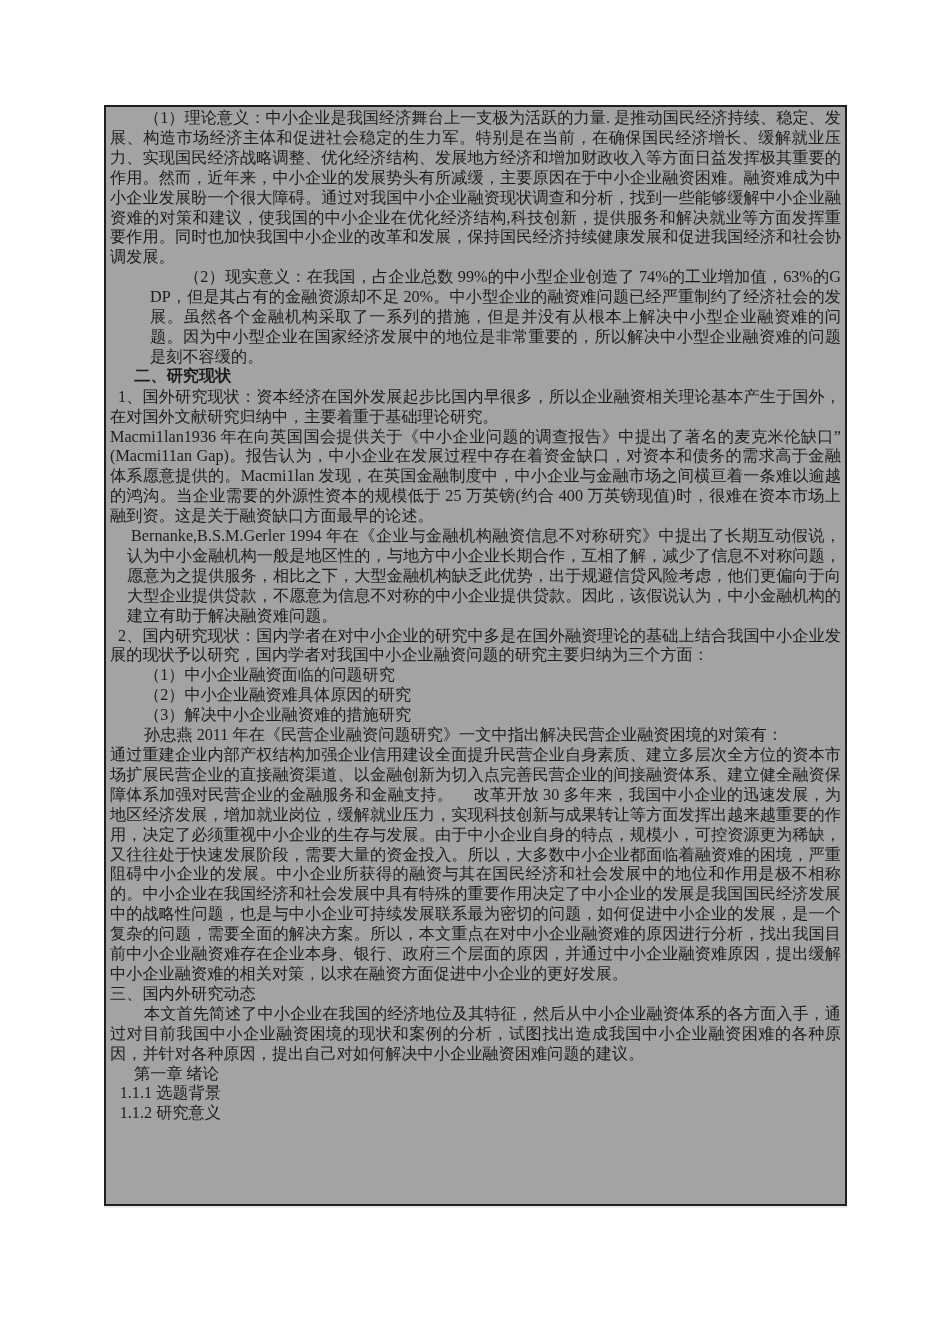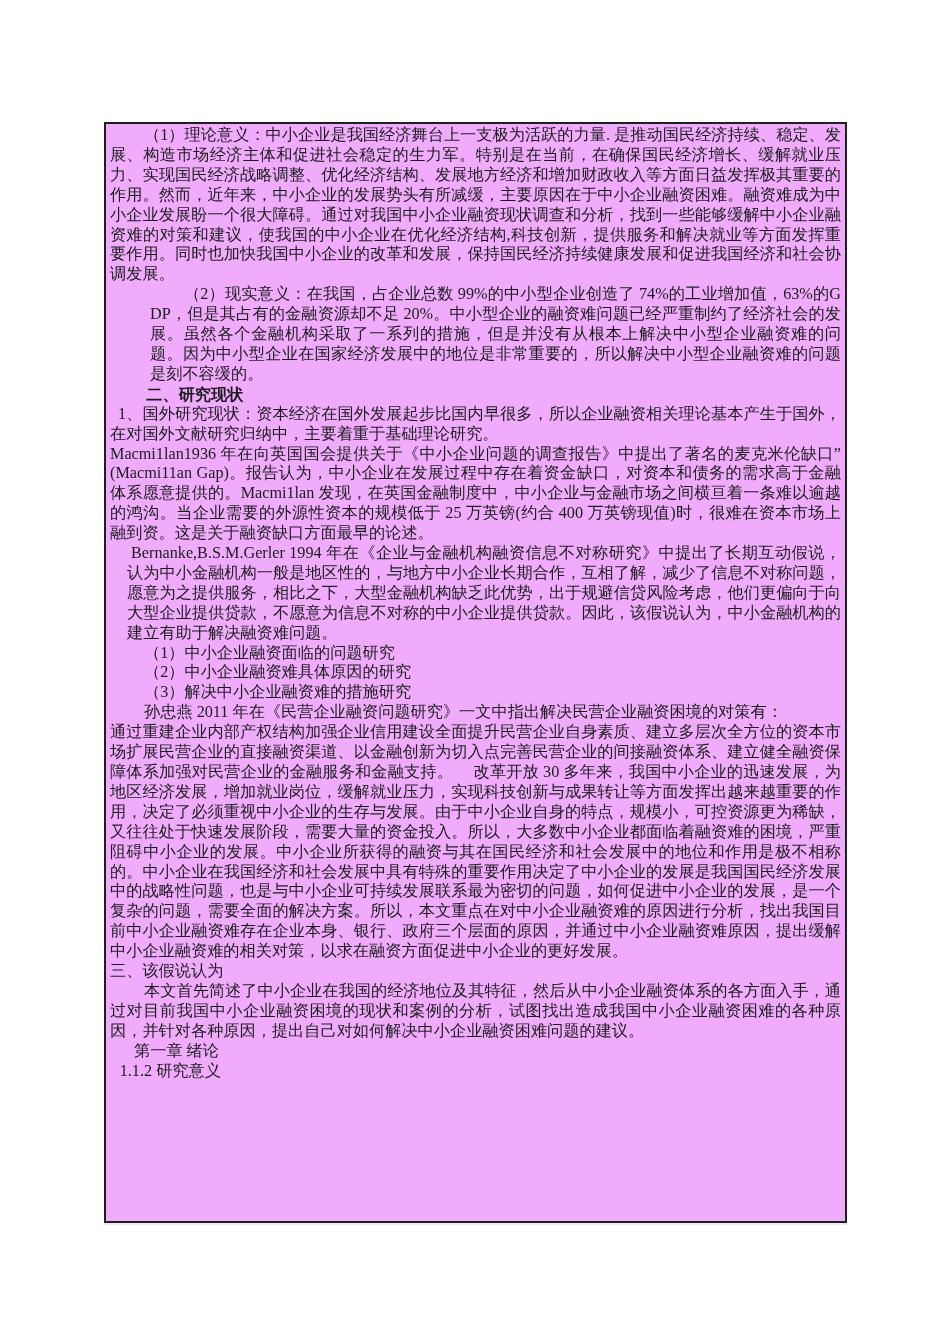--- a/index.html
+++ b/index.html
@@ -10,58 +10,59 @@
   body {
     width: 950px;
     height: 1344px;
     position: relative;
     font-family: "Liberation Serif", "DejaVu Serif", serif;
     color: #1c1c1c;
   }
   .doc-cell {
     position: absolute;
     left: 104px;
-    top: 122px;
+    top: 105px;
     width: 743px;
     height: 1101px;
     box-sizing: border-box;
     border: 2px solid #1f1f1f;
     box-shadow: 0 2px 0 rgba(0,0,0,0.08);
     padding: 2px 4px 2px 4px;
     overflow: hidden;
-    background: #f0abfc;
+    background: #a3a3a3;
   }
   .para {
     margin: 0;
     font-size: 16.2px;
     line-height: 19.9px;
     text-align: justify;
     word-break: break-all;
     color: #1c1c1c;
   }
   .para.bold {
     font-weight: 700;
-    font-family: Liberation Sans, sans-serif;
-    margin-left: 12px;
+    font-family: Liberation Mono, monospace;
   }
 </style>
 </head>
 <body>
 
 <div class="doc-cell">
   <div>
       <p class="para" style="text-indent: 2.1em;">（1）理论意义：中小企业是我国经济舞台上一支极为活跃的力量. 是推动国民经济持续、稳定、发展、构造市场经济主体和促进社会稳定的生力军。特别是在当前，在确保国民经济增长、缓解就业压力、实现国民经济战略调整、优化经济结构、发展地方经济和增加财政收入等方面日益发挥极其重要的作用。然而，近年来，中小企业的发展势头有所减缓，主要原因在于中小企业融资困难。融资难成为中小企业发展盼一个很大障碍。通过对我国中小企业融资现状调查和分析，找到一些能够缓解中小企业融资难的对策和建议，使我国的中小企业在优化经济结构,科技创新，提供服务和解决就业等方面发挥重要作用。同时也加快我国中小企业的改革和发展，保持国民经济持续健康发展和促进我国经济和社会协调发展。</p>
       <p class="para" style="text-indent: 2.1em; margin-left: 40px;">（2）现实意义：在我国，占企业总数 99%的中小型企业创造了 74%的工业增加值，63%的GDP，但是其占有的金融资源却不足 20%。中小型企业的融资难问题已经严重制约了经济社会的发展。虽然各个金融机构采取了一系列的措施，但是并没有从根本上解决中小型企业融资难的问题。因为中小型企业在国家经济发展中的地位是非常重要的，所以解决中小型企业融资难的问题是刻不容缓的。</p>
       <p class="para bold" style="text-indent: 1.5em;">二、研究现状</p>
       <p class="para" style="text-indent: 0.5em;">1、国外研究现状：资本经济在国外发展起步比国内早很多，所以企业融资相关理论基本产生于国外，在对国外文献研究归纳中，主要着重于基础理论研究。</p>
       <p class="para" style="text-indent: 0em;">Macmi1lan1936 年在向英国国会提供关于《中小企业问题的调查报告》中提出了著名的麦克米伦缺口”　(Macmi11an Gap)。报告认为，中小企业在发展过程中存在着资金缺口，对资本和债务的需求高于金融体系愿意提供的。Macmi1lan 发现，在英国金融制度中，中小企业与金融市场之间横亘着一条难以逾越的鸿沟。当企业需要的外源性资本的规模低于 25 万英镑(约合 400 万英镑现值)时，很难在资本市场上融到资。这是关于融资缺口方面最早的论述。</p>
       <p class="para" style="text-indent: 0.25em; margin-left: 17px;">Bernanke,B.S.M.Gerler 1994 年在《企业与金融机构融资信息不对称研究》中提出了长期互动假说，认为中小金融机构一般是地区性的，与地方中小企业长期合作，互相了解，减少了信息不对称问题，愿意为之提供服务，相比之下，大型金融机构缺乏此优势，出于规避信贷风险考虑，他们更偏向于向大型企业提供贷款，不愿意为信息不对称的中小企业提供贷款。因此，该假说认为，中小金融机构的建立有助于解决融资难问题。</p>
+      <p class="para" style="text-indent: 0.5em;">2、国内研究现状：国内学者在对中小企业的研究中多是在国外融资理论的基础上结合我国中小企业发展的现状予以研究，国内学者对我国中小企业融资问题的研究主要归纳为三个方面：</p>
       <p class="para" style="text-indent: 2.1em;">（1）中小企业融资面临的问题研究</p>
       <p class="para" style="text-indent: 2.1em;">（2）中小企业融资难具体原因的研究</p>
       <p class="para" style="text-indent: 2.1em;">（3）解决中小企业融资难的措施研究</p>
       <p class="para" style="text-indent: 2.1em;">孙忠燕 2011 年在《民营企业融资问题研究》一文中指出解决民营企业融资困境的对策有：</p>
       <p class="para" style="text-indent: 0em;">通过重建企业内部产权结构加强企业信用建设全面提升民营企业自身素质、建立多层次全方位的资本市场扩展民营企业的直接融资渠道、以金融创新为切入点完善民营企业的间接融资体系、建立健全融资保障体系加强对民营企业的金融服务和金融支持。　 改革开放 30 多年来，我国中小企业的迅速发展，为地区经济发展，增加就业岗位，缓解就业压力，实现科技创新与成果转让等方面发挥出越来越重要的作用，决定了必须重视中小企业的生存与发展。由于中小企业自身的特点，规模小，可控资源更为稀缺，又往往处于快速发展阶段，需要大量的资金投入。所以，大多数中小企业都面临着融资难的困境，严重阻碍中小企业的发展。中小企业所获得的融资与其在国民经济和社会发展中的地位和作用是极不相称的。中小企业在我国经济和社会发展中具有特殊的重要作用决定了中小企业的发展是我国国民经济发展中的战略性问题，也是与中小企业可持续发展联系最为密切的问题，如何促进中小企业的发展，是一个复杂的问题，需要全面的解决方案。所以，本文重点在对中小企业融资难的原因进行分析，找出我国目前中小企业融资难存在企业本身、银行、政府三个层面的原因，并通过中小企业融资难原因，提出缓解中小企业融资难的相关对策，以求在融资方面促进中小企业的更好发展。</p>
-      <p class="para" style="text-indent: 0em;">三、该假说认为</p>
+      <p class="para" style="text-indent: 0em;">三、国内外研究动态</p>
       <p class="para" style="text-indent: 2.1em;">本文首先简述了中小企业在我国的经济地位及其特征，然后从中小企业融资体系的各方面入手，通过对目前我国中小企业融资困境的现状和案例的分析，试图找出造成我国中小企业融资困难的各种原因，并针对各种原因，提出自己对如何解决中小企业融资困难问题的建议。</p>
       <p class="para" style="text-indent: 0em; margin-left: 24px;">第一章 绪论</p>
+      <p class="para" style="text-indent: 0.6em;">1.1.1 选题背景</p>
       <p class="para" style="text-indent: 0.6em;">1.1.2 研究意义</p>
     </div>
 </div>
 
 </body></html>

